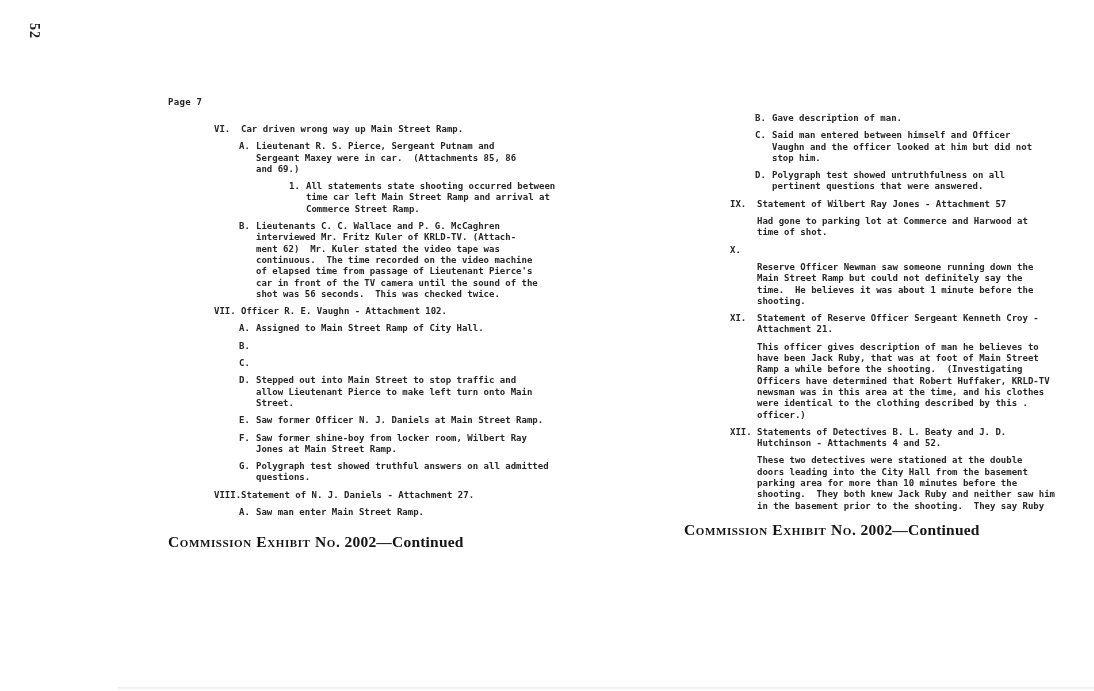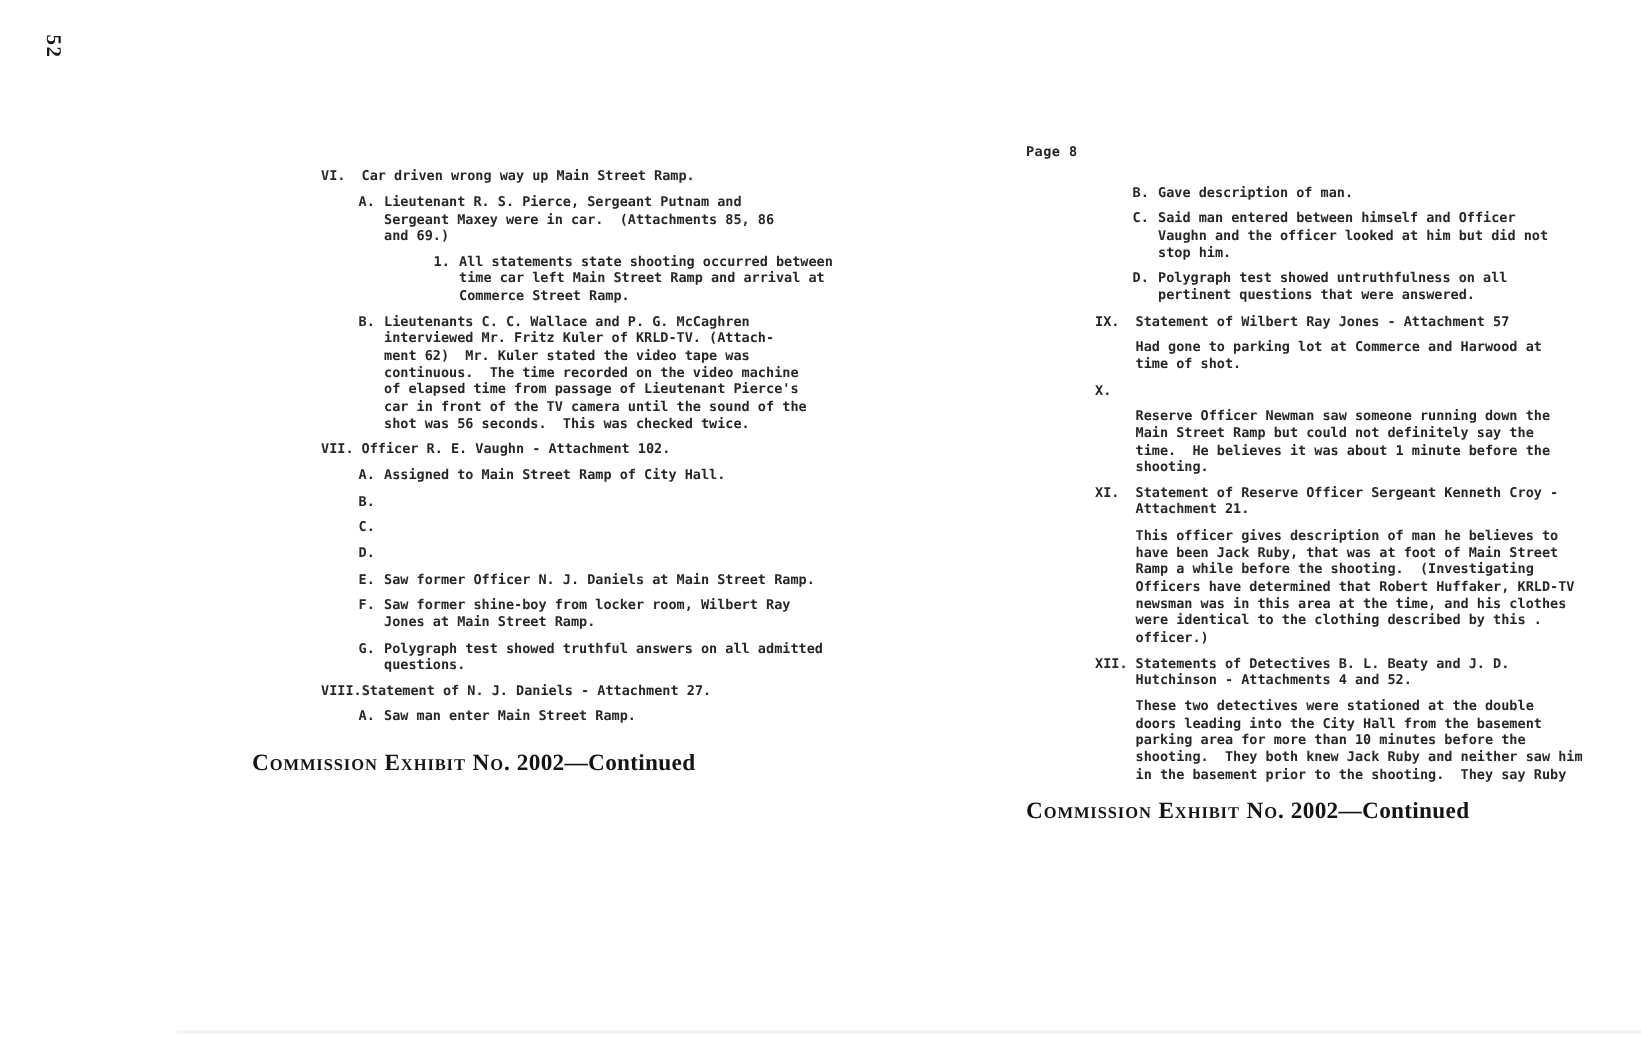--- a/index.html
+++ b/index.html
@@ -63,20 +63,21 @@
   }
 </style>
 </head>
 <body>
 
 <div class="sheet">
 
   <div class="vol-num">52</div>
 
   <section class="page page-left">
+    <div class="page-label">Page 7</div>
     <div class="blocks">
         <div class="block heading">
           <span class="lbl">VI.</span>
           <div class="txt">Car driven wrong way up Main Street Ramp.</div>
         </div>
         <div class="block item">
           <span class="lbl">A.</span>
           <div class="txt">Lieutenant R. S. Pierce, Sergeant Putnam and
 Sergeant Maxey were in car.  (Attachments 85, 86
 and 69.)</div>
@@ -106,20 +107,23 @@
           <div class="txt">Assigned to Main Street Ramp of City Hall.</div>
         </div>
         <div class="block item">
           <span class="lbl">B.</span>
         </div>
         <div class="block item">
           <span class="lbl">C.</span>
         </div>
         <div class="block item">
           <span class="lbl">D.</span>
+          <div class="txt">Stepped out into Main Street to stop traffic and
+allow Lieutenant Pierce to make left turn onto Main
+Street.</div>
         </div>
         <div class="block item">
           <span class="lbl">E.</span>
           <div class="txt">Saw former Officer N. J. Daniels at Main Street Ramp.</div>
         </div>
         <div class="block item">
           <span class="lbl">F.</span>
           <div class="txt">Saw former shine-boy from locker room, Wilbert Ray
 Jones at Main Street Ramp.</div>
         </div>
@@ -134,21 +138,20 @@
         </div>
         <div class="block item">
           <span class="lbl">A.</span>
           <div class="txt">Saw man enter Main Street Ramp.</div>
         </div>
       </div>
     <div class="exhibit-footer"><span class="sc">Commission Exhibit No.</span><span> 2002—Continued</span></div>
   </section>
 
   <section class="page page-right">
-    <div class="page-label">Page 8</div>
     <div class="blocks">
         <div class="block item">
           <span class="lbl">B.</span>
           <div class="txt">Gave description of man.</div>
         </div>
         <div class="block item">
           <span class="lbl">C.</span>
           <div class="txt">Said man entered between himself and Officer
 Vaughn and the officer looked at him but did not
 stop him.</div>

